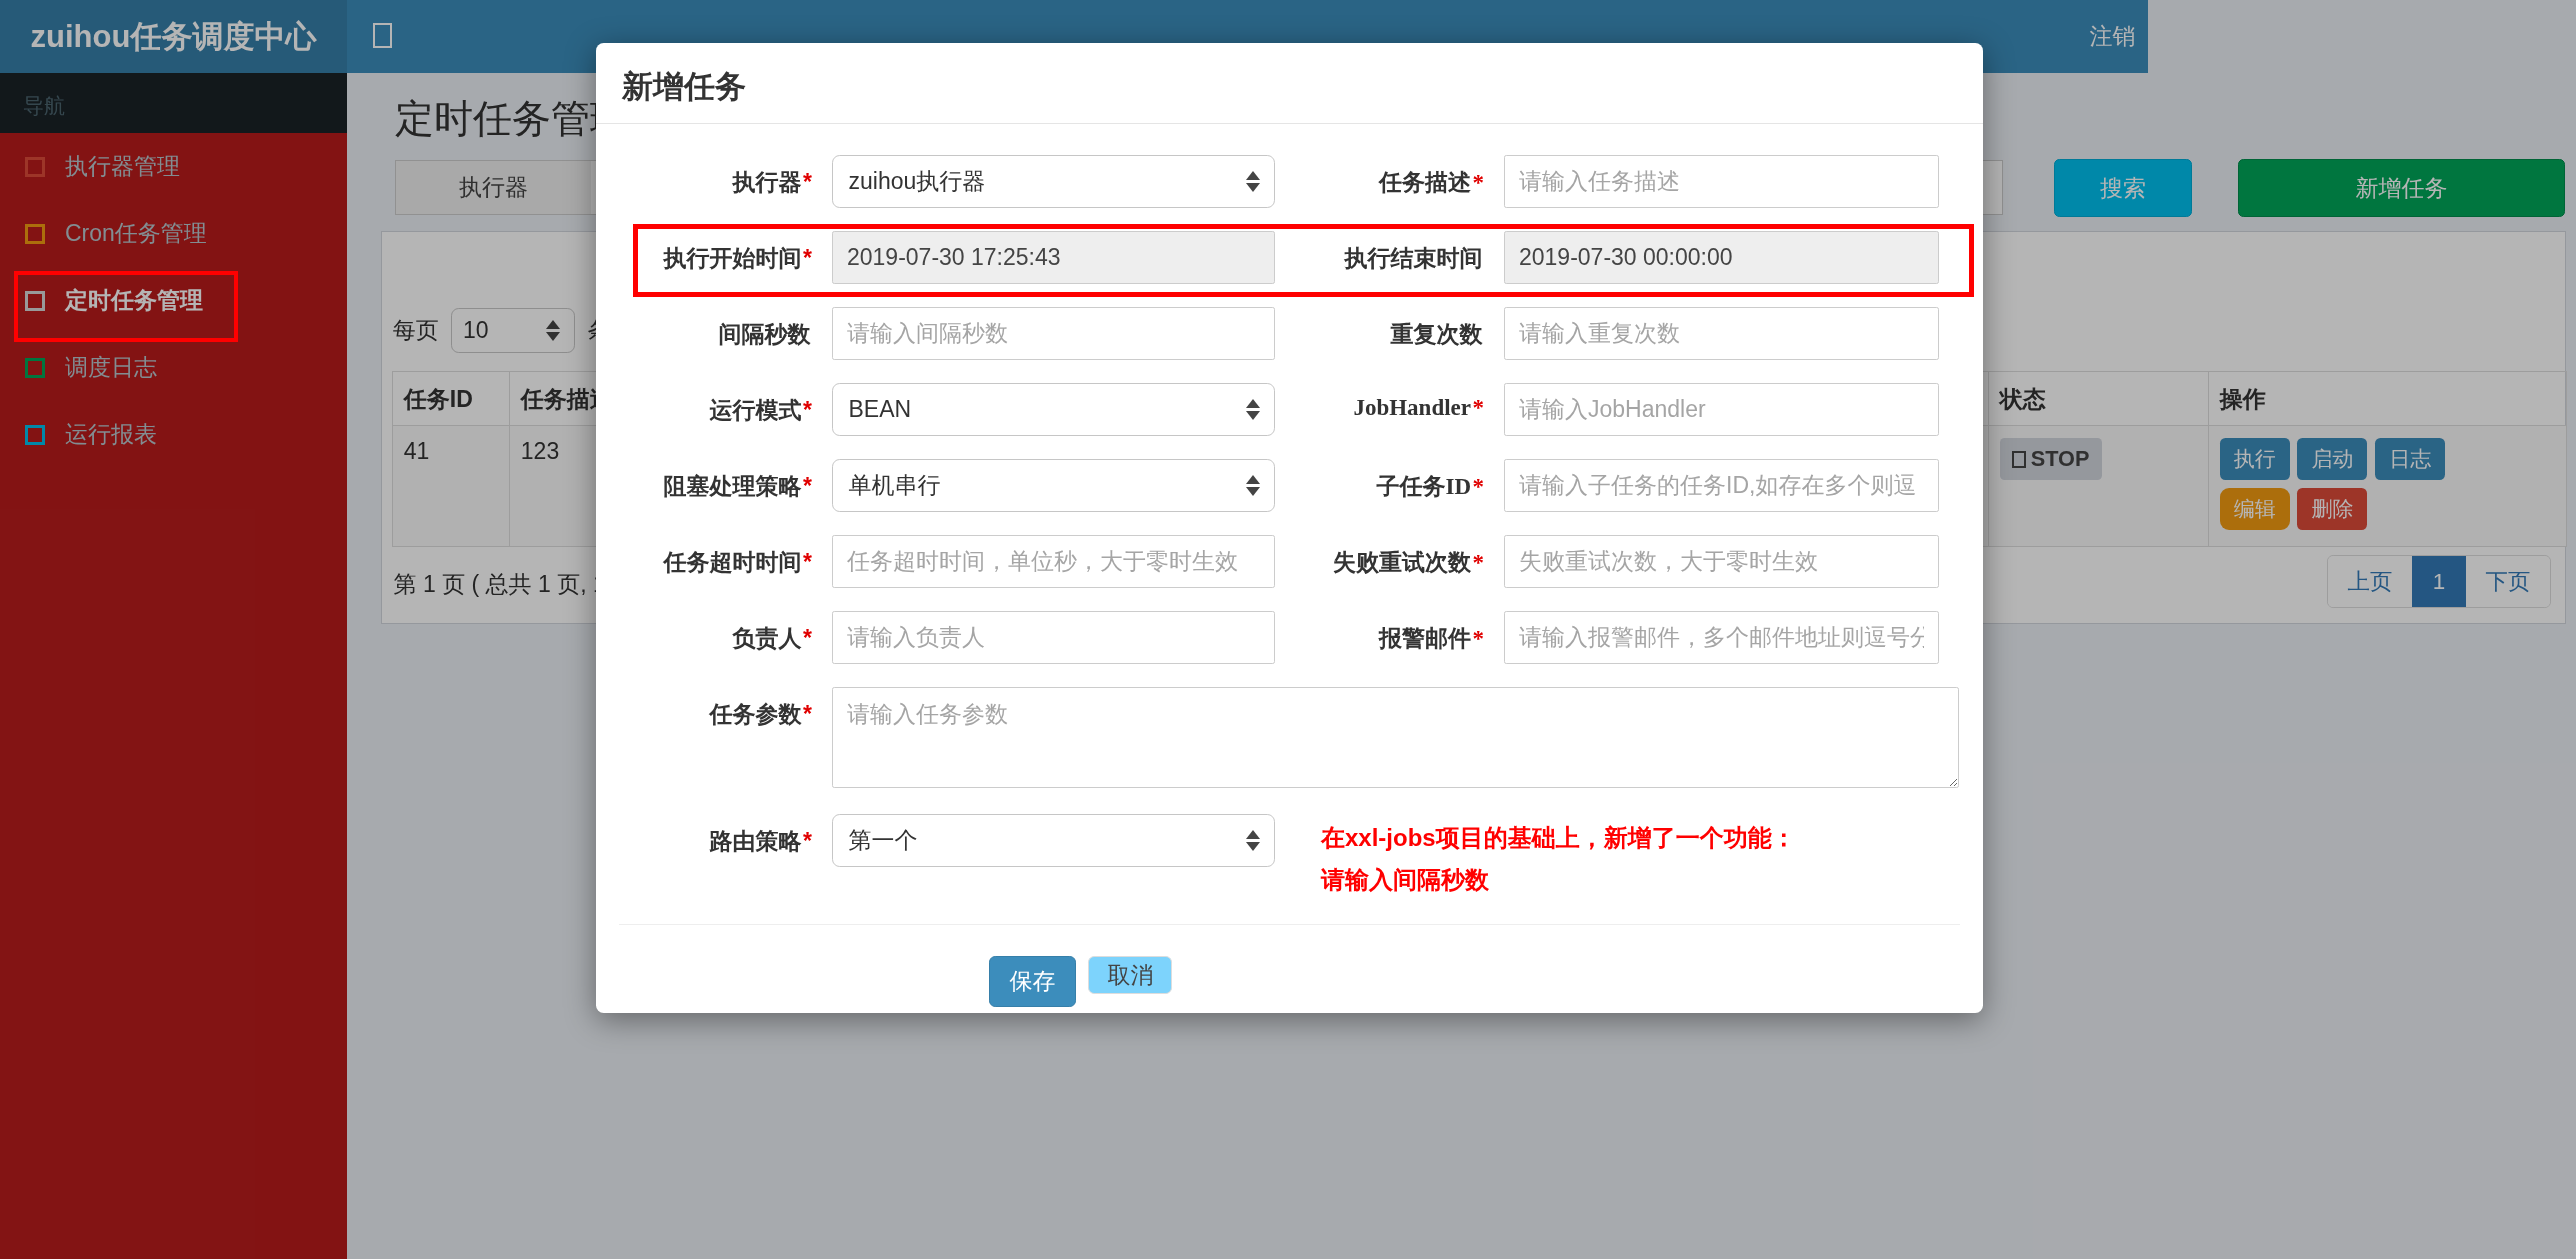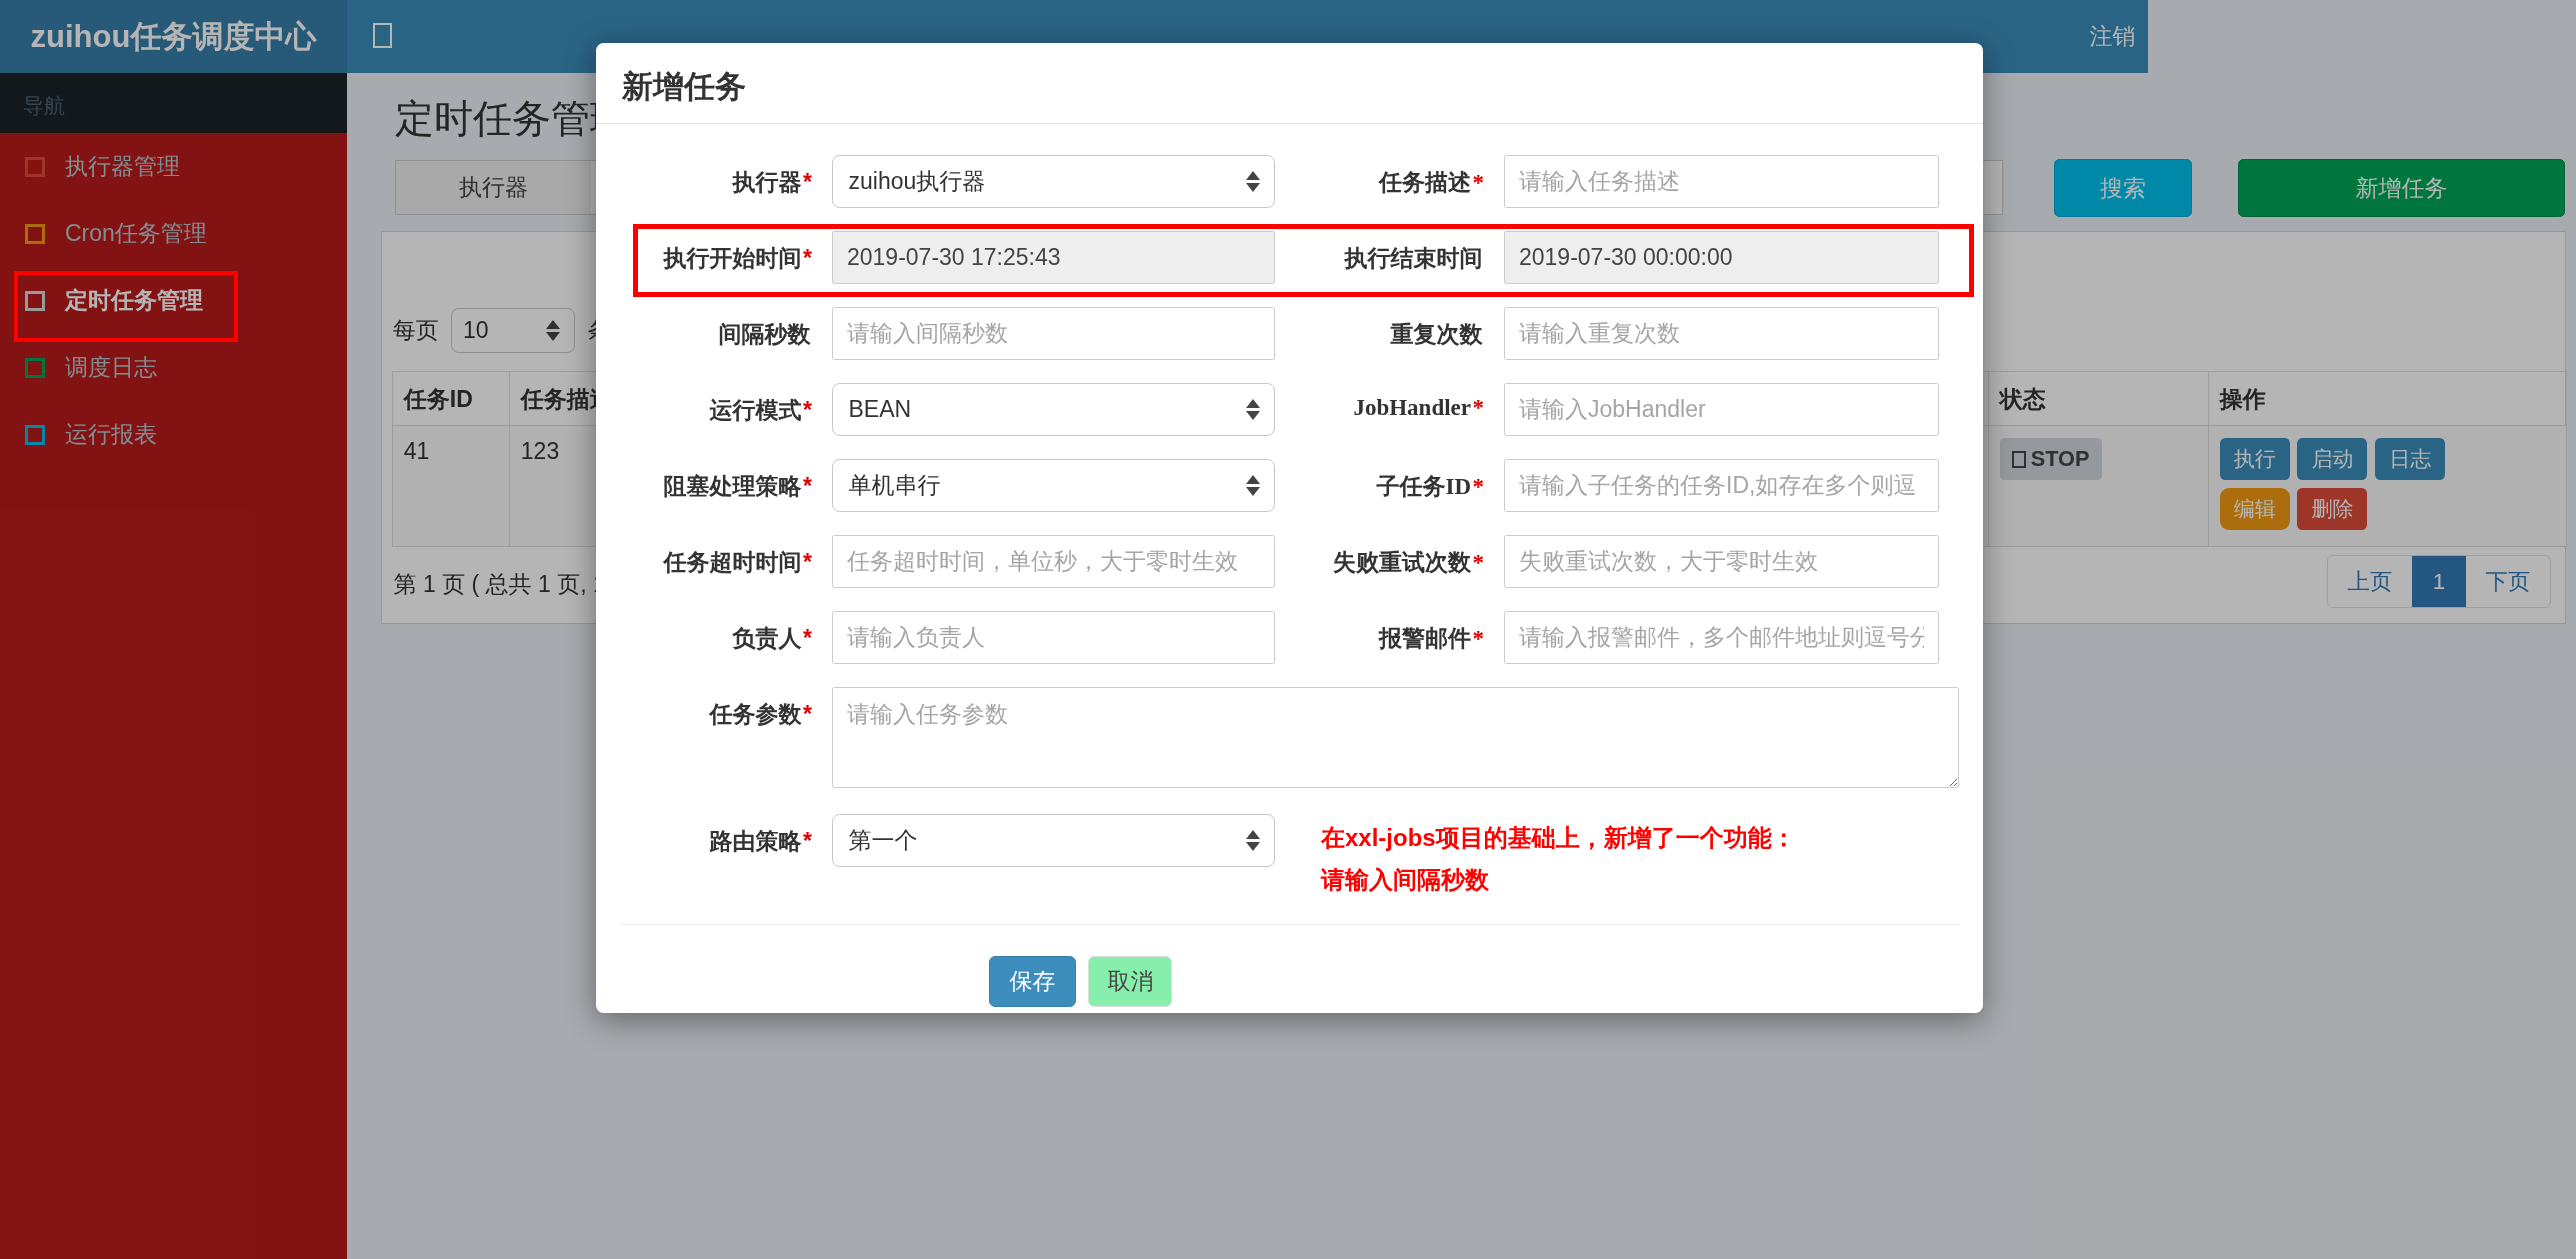--- a/index.html
+++ b/index.html
@@ -81,21 +81,21 @@
   .updown i { display:block; width:0; height:0; border-left:7.7px solid transparent; border-right:7.7px solid transparent; }
   .updown .u { border-bottom:9.3px solid #444; }
   .updown .d { border-top:9.3px solid #444; }
   .tx { width:1127px; height:101px; border:1.5px solid #ccc; border-radius:2.3px; font-size:23px; color:#333;
         padding:10.8px 14px; font-family:inherit; resize:both; }
   .tx::placeholder { color:#a5a5a5; opacity:1; }
   .note { margin-left:46px; padding-top:3.1px; color:#ff0000; font-size:24px; font-weight:600; line-height:1.75; }
   .m-hr { border:none; border-top:1.5px solid #eee; margin:23px 0 0 0; }
   .m-footer { padding:31px 0 0 370px; display:flex; gap:12.4px; }
   .btn-save { width:87px; height:51px; background:#3c8dbc; border:1.5px solid #367fa9; border-radius:6.2px; color:#fff; font-size:23px; }
-  .btn-cancel { width:84px; height:51px; background:#86efac; border:1.5px solid #ddd; border-radius:6.2px; color:#444; font-size:23px; }
+  .btn-cancel { width:84px; height:38px; background:#7dd3fc; border:1.5px solid #ddd; border-radius:6.2px; color:#444; font-size:23px; }
   .btn-save,.btn-cancel { display:flex; align-items:center; justify-content:center; cursor:pointer; font-family:inherit; }
 
   
   .ann { position:absolute; border:5.4px solid #ff0000; z-index:300; pointer-events:none; }
   .ann1 { left:14px; top:271px; width:224px; height:71px; border-width:4.6px; }
   .ann2 { left:633px; top:224px; width:1341px; height:73px; }
 </style>
 </head>
 <body>
 

